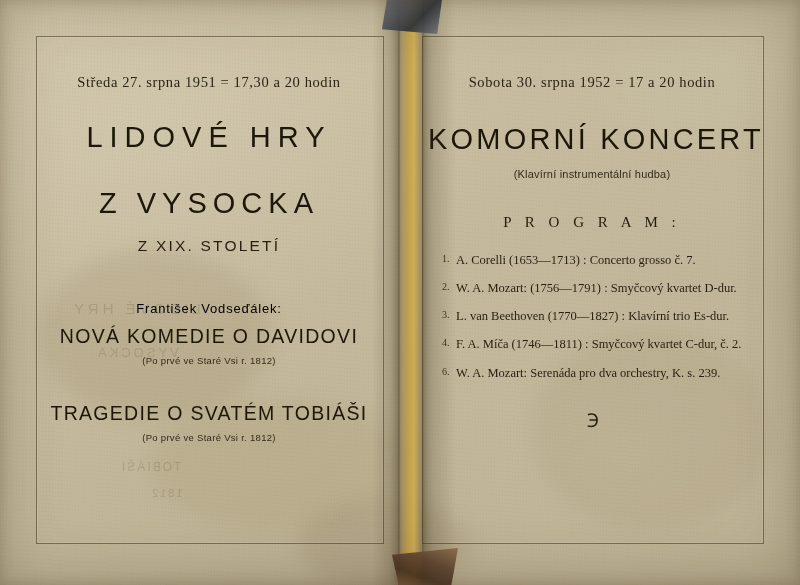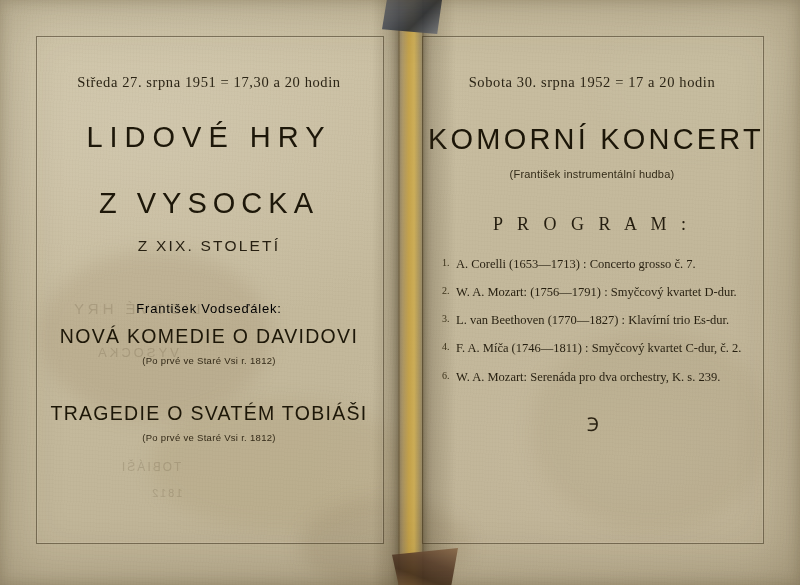--- a/index.html
+++ b/index.html
@@ -161,21 +161,21 @@
   }
   .konc-sub {
     font-family: "Liberation Sans", sans-serif;
     font-size: 11px;
     letter-spacing: .2px;
     margin-top: 12px;
     color: #332b18;
   }
   .program-head {
     font-family: "Liberation Serif", serif;
-    font-size: 18px;
+    font-size: 15px;
     letter-spacing: 5px;
     margin-top: 34px;
     color: #241d0f;
   }
   .prog-list {
     margin: 22px 0 0 0;
     padding: 0;
     list-style: none;
     text-align: left;
     font-size: 12.5px;
@@ -251,21 +251,21 @@
     <div class="author">František Vodseďálek:</div>
     <div class="play-title">NOVÁ KOMEDIE O DAVIDOVI</div>
     <div class="play-note">(Po prvé ve Staré Vsi r. 1812)</div>
     <div class="play-title second">TRAGEDIE O SVATÉM TOBIÁŠI</div>
     <div class="play-note">(Po prvé ve Staré Vsi r. 1812)</div>
   </div>
 
   <div class="col col-right">
     <div class="date-line">Sobota 30. srpna 1952 = 17 a 20 hodin</div>
     <div class="title-konc">KOMORNÍ KONCERT</div>
-    <div class="konc-sub">(František instrumentální hudba)</div>
+    <div class="konc-sub">(Klavírní instrumentální hudba)</div>
     <div class="program-head">P R O G R A M :</div>
     <ul class="prog-list">
         <li>
           <span class="prog-num">1.</span>
           <span class="prog-text">A. Corelli (1653—1713) : Concerto grosso č. 7.</span>
         </li>
         <li>
           <span class="prog-num">2.</span>
           <span class="prog-text">W. A. Mozart: (1756—1791) : Smyčcový kvartet D-dur.</span>
         </li>

